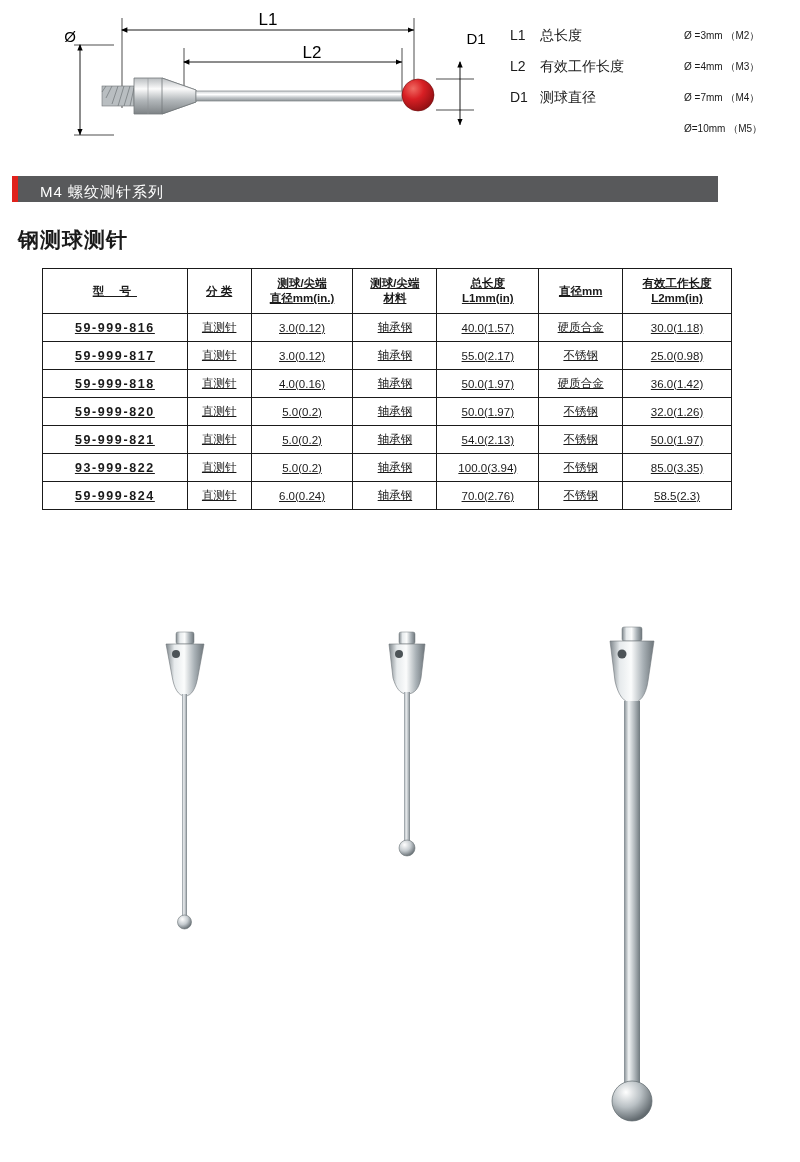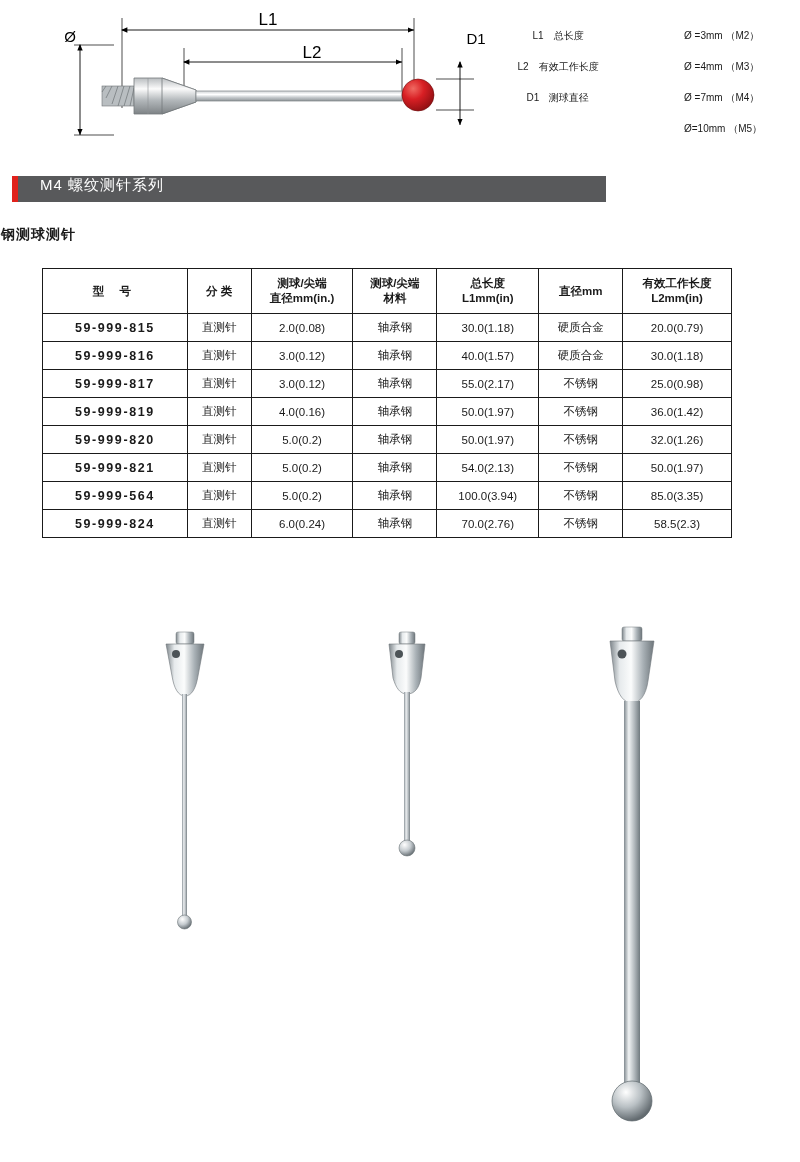--- a/index.html
+++ b/index.html
@@ -16,65 +16,65 @@
   .diagram-area{
     position:relative;
     height:158px;
     width:800px;
     margin-left:44px;
   }
 
   .legend{
     position:absolute;
     left:466px;top:20px;
-    font-size:10px;
+    font-size:14px;
     line-height:31px;
-    text-align:center;
   }
   .legend .row{white-space:nowrap;}
   .legend .code{display:inline-block;width:26px;}
 
   .diam-list{
     position:absolute;
     left:640px;top:20px;
     font-size:10px;
     line-height:31px;
   }
   .diam-list .row{white-space:nowrap;}
 
   
   .drawing{position:absolute;left:0;top:0;width:460px;height:158px;}
 
   
   .section-bar{
     position:absolute;left:18px;top:176px;
-    width:588px;height:26px;
+    width:700px;height:26px;
     background:#58595b;
-    display:flex;align-items:flex-start;
+    display:flex;align-items:flex-end;
   }
   .section-bar .accent{
     position:absolute;left:-6px;top:0;
     width:6px;height:26px;background:#e0221c;
   }
   .section-bar .bar-text{
     color:#ffffff;font-size:15px;
     padding-left:22px;letter-spacing:1px;
   }
 
   .sub-title{
-    position:absolute;left:1px;top:226px;
-    font-size:14px;font-weight:bold;letter-spacing:1px;
+    position:absolute;left:18px;top:226px;
+    font-size:21px;font-weight:bold;letter-spacing:1px;
   }
 
   
   table.spec{
     position:absolute;left:42px;top:268px;
     border-collapse:collapse;
     width:690px;
     font-size:11.5px;
+    text-decoration:underline;
   }
   table.spec th,table.spec td{
     border:1px solid #1a1a1a;
     text-align:center;
     padding:0;
     height:27px;
     vertical-align:middle;
   }
   table.spec thead th{
     height:44px;
@@ -241,53 +241,44 @@
         <div>直径mm</div>
       </th>
       <th>
         <div>有效工作长度</div>
         <div class="th-l2">L2mm(in)</div>
       </th>
     </tr>
   </thead>
   <tbody>
     <tr>
-      <td class="model">59-999-815</td>
-      <td>直测针</td>
-      <td>2.0(0.08)</td>
-      <td>轴承钢</td>
-      <td>30.0(1.18)</td>
-      <td>硬质合金</td>
-      <td>20.0(0.79)</td>
-    </tr>
-    <tr>
       <td class="model">59-999-816</td>
       <td>直测针</td>
       <td>3.0(0.12)</td>
       <td>轴承钢</td>
       <td>40.0(1.57)</td>
       <td>硬质合金</td>
       <td>30.0(1.18)</td>
     </tr>
     <tr>
       <td class="model">59-999-817</td>
       <td>直测针</td>
       <td>3.0(0.12)</td>
       <td>轴承钢</td>
       <td>55.0(2.17)</td>
       <td>不锈钢</td>
       <td>25.0(0.98)</td>
     </tr>
     <tr>
-      <td class="model">59-999-819</td>
+      <td class="model">59-999-818</td>
       <td>直测针</td>
       <td>4.0(0.16)</td>
       <td>轴承钢</td>
       <td>50.0(1.97)</td>
-      <td>不锈钢</td>
+      <td>硬质合金</td>
       <td>36.0(1.42)</td>
     </tr>
     <tr>
       <td class="model">59-999-820</td>
       <td>直测针</td>
       <td>5.0(0.2)</td>
       <td>轴承钢</td>
       <td>50.0(1.97)</td>
       <td>不锈钢</td>
       <td>32.0(1.26)</td>
@@ -295,21 +286,21 @@
     <tr>
       <td class="model">59-999-821</td>
       <td>直测针</td>
       <td>5.0(0.2)</td>
       <td>轴承钢</td>
       <td>54.0(2.13)</td>
       <td>不锈钢</td>
       <td>50.0(1.97)</td>
     </tr>
     <tr>
-      <td class="model">59-999-564</td>
+      <td class="model">93-999-822</td>
       <td>直测针</td>
       <td>5.0(0.2)</td>
       <td>轴承钢</td>
       <td>100.0(3.94)</td>
       <td>不锈钢</td>
       <td>85.0(3.35)</td>
     </tr>
     <tr>
       <td class="model">59-999-824</td>
       <td>直测针</td>

